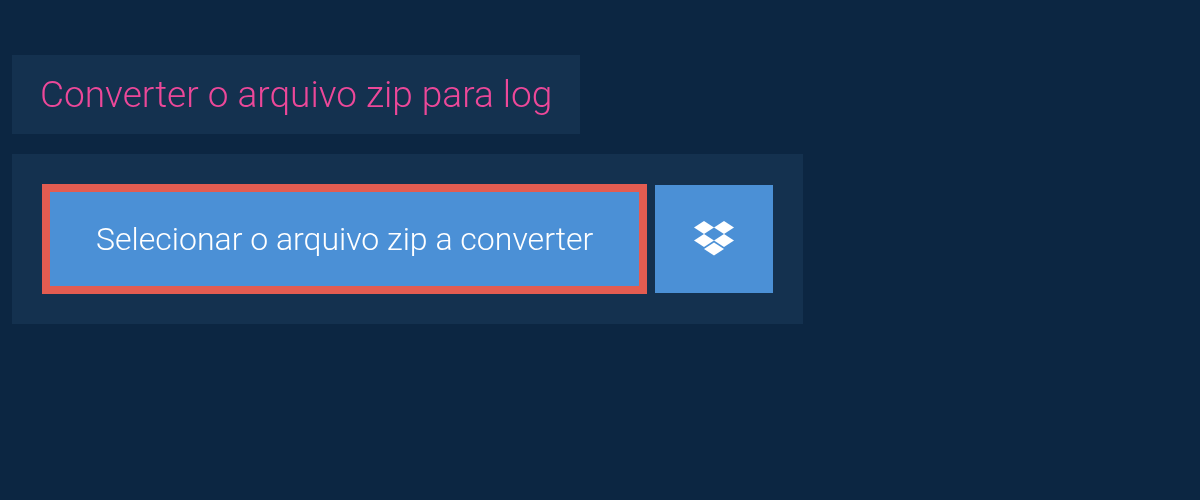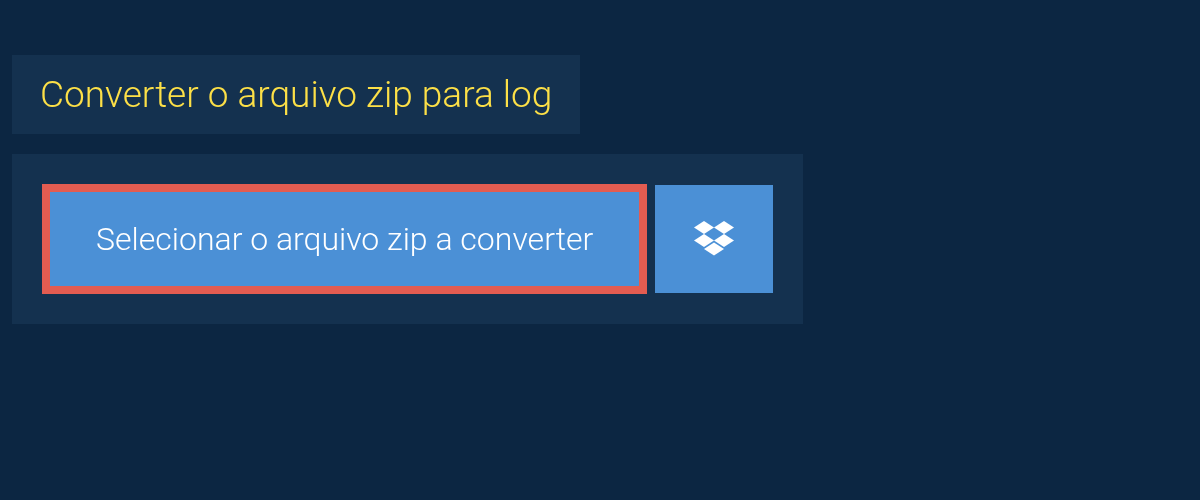--- a/index.html
+++ b/index.html
@@ -22,21 +22,21 @@
     
     .title-bar {
       background-color: #14314f;
       padding: 18px 28px;
       display: inline-block;
       margin-top: 55px;
       margin-left: 12px;
     }
     
     .title-text {
-      color: #fde047;
+      color: #ec4899;
       font-size: 37px;
       font-weight: 300;
     }
     
     .button-panel {
       background-color: #14314f;
       margin-top: 20px;
       margin-left: 12px;
       padding: 30px;
       display: inline-flex;

